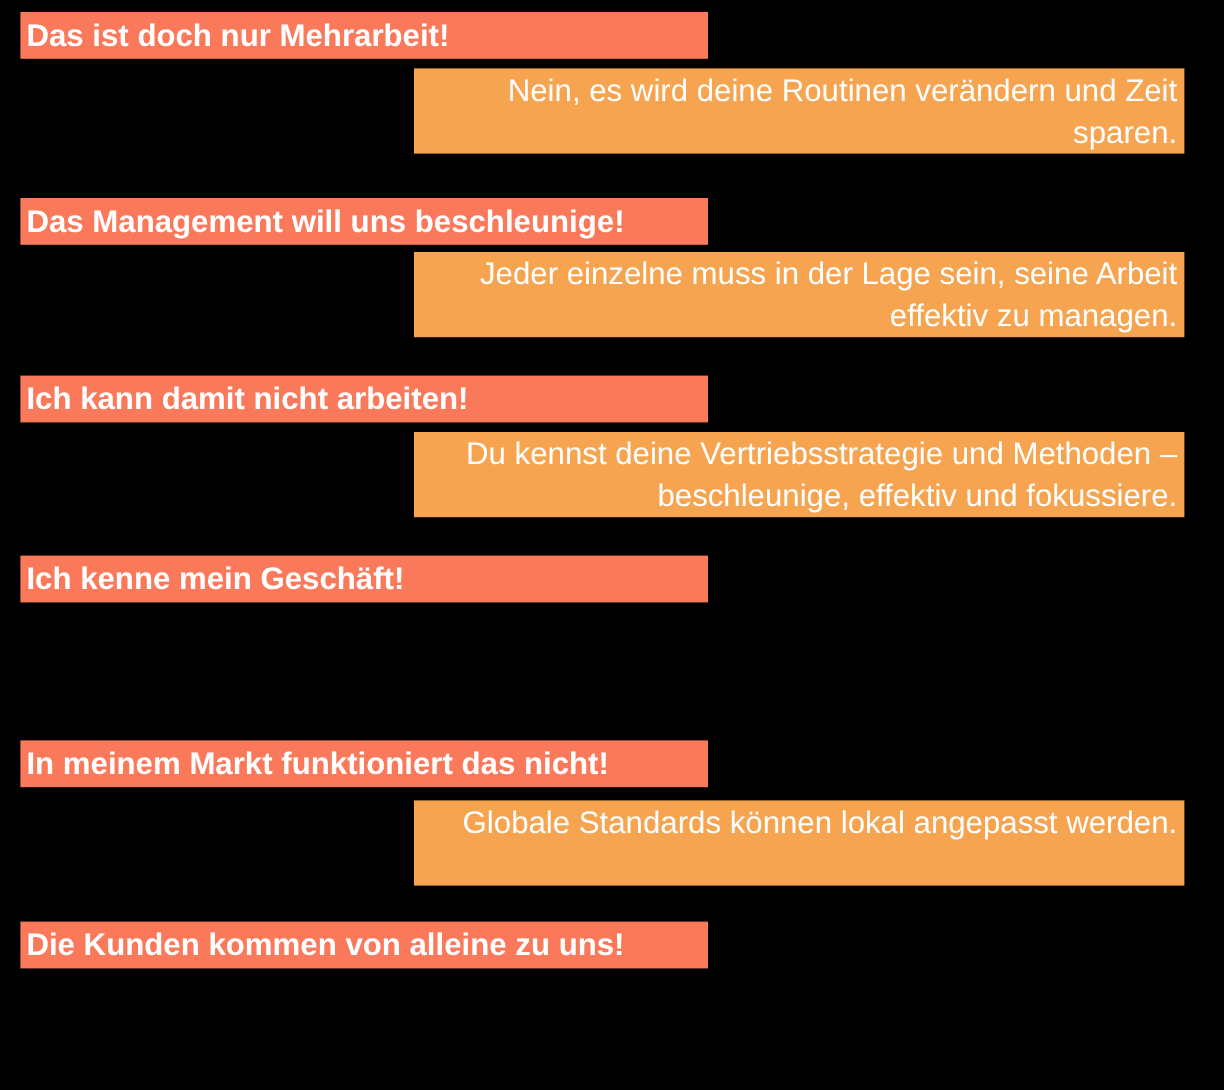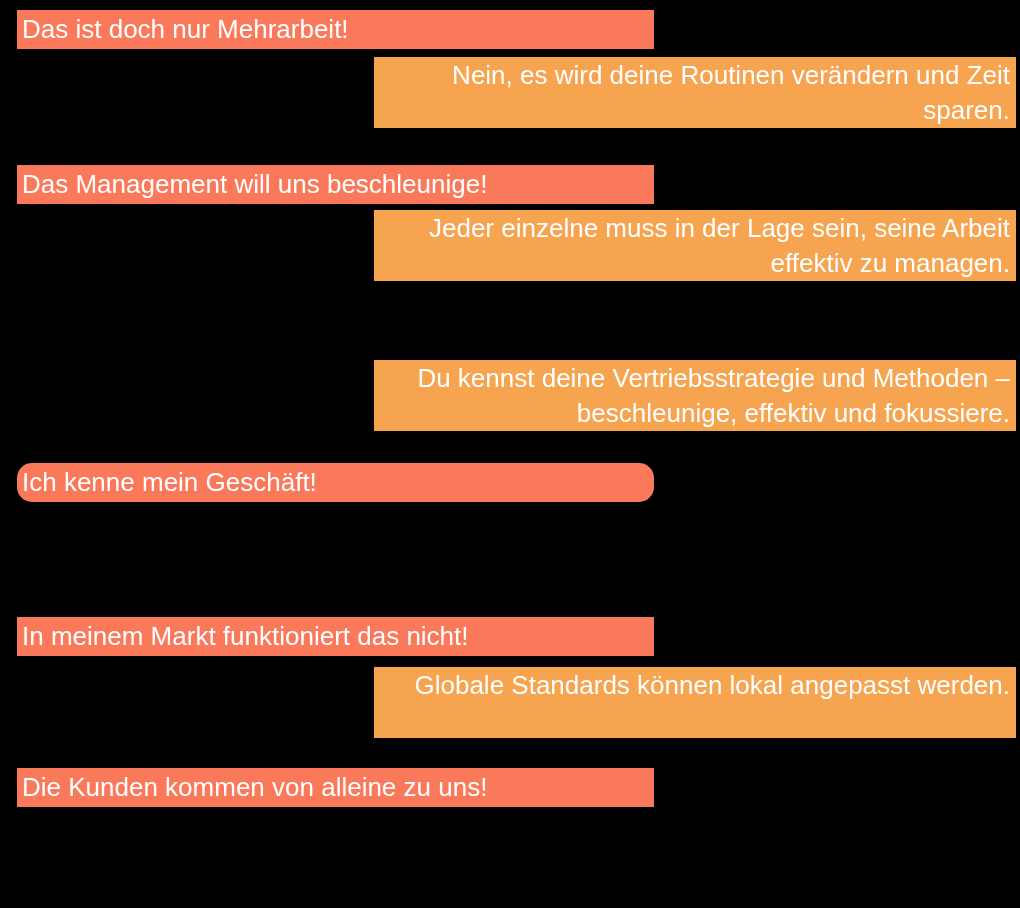--- a/index.html
+++ b/index.html
@@ -15,45 +15,44 @@
     font-family: "Liberation Sans", "DejaVu Sans", sans-serif;
     overflow: hidden;
   }
   .bar {
     position: absolute;
     box-sizing: border-box;
     color: var(--text, #ffffff);
   }
   .objection {
     left: 17px;
-    width: 637px;
+    width: 573px;
     height: 39px;
     background: var(--objection-bg, #FB795B);
-    font-weight: normal;
+    font-weight: bold;
     font-size: 26px;
     line-height: 39px;
     padding-left: 5px;
     white-space: nowrap;
   }
   .response {
     left: 345px;
     width: 642px;
     min-height: 71px;
     background: var(--response-bg, #F6A44F);
     font-weight: normal;
     font-size: 26px;
     line-height: 35px;
     text-align: right;
     padding: 1px 6px 0 6px;
-    margin-left: 29px;
   }
   .o1 { top: 10px; }  .r1 { top: 57px; }
   .o2 { top: 165px; } .r2 { top: 210px; padding-left: 24px; }
   .o3 { top: 313px; } .r3 { top: 360px; }
-  .o4 { top: 463px; border-radius: 15px; } .r4 { top: 513px; }
+  .o4 { top: 463px; } .r4 { top: 513px; }
   .o5 { top: 617px; } .r5 { top: 667px; }
   .o6 { top: 768px; } .r6 { top: 817px; }
 </style>
 </head>
 <body>
 
 <div class="slide">
 
   <div class="bar objection o1">
     <span>Das ist doch nur Mehrarbeit!</span>
@@ -62,20 +61,23 @@
     <span>Nein, es wird deine Routinen verändern und Zeit sparen.</span>
   </div>
 
   <div class="bar objection o2">
     <span>Das Management will uns beschleunige!</span>
   </div>
   <div class="bar response r2">
     <span>Jeder einzelne muss in der Lage sein, seine Arbeit effektiv zu managen.</span>
   </div>
 
+  <div class="bar objection o3">
+    <span>Ich kann damit nicht arbeiten!</span>
+  </div>
   <div class="bar response r3">
     <span>Du kennst deine Vertriebsstrategie und Methoden – beschleunige, effektiv und fokussiere.</span>
   </div>
 
   <div class="bar objection o4">
     <span>Ich kenne mein Geschäft!</span>
   </div>
 
   <div class="bar objection o5">
     <span>In meinem Markt funktioniert das nicht!</span>

